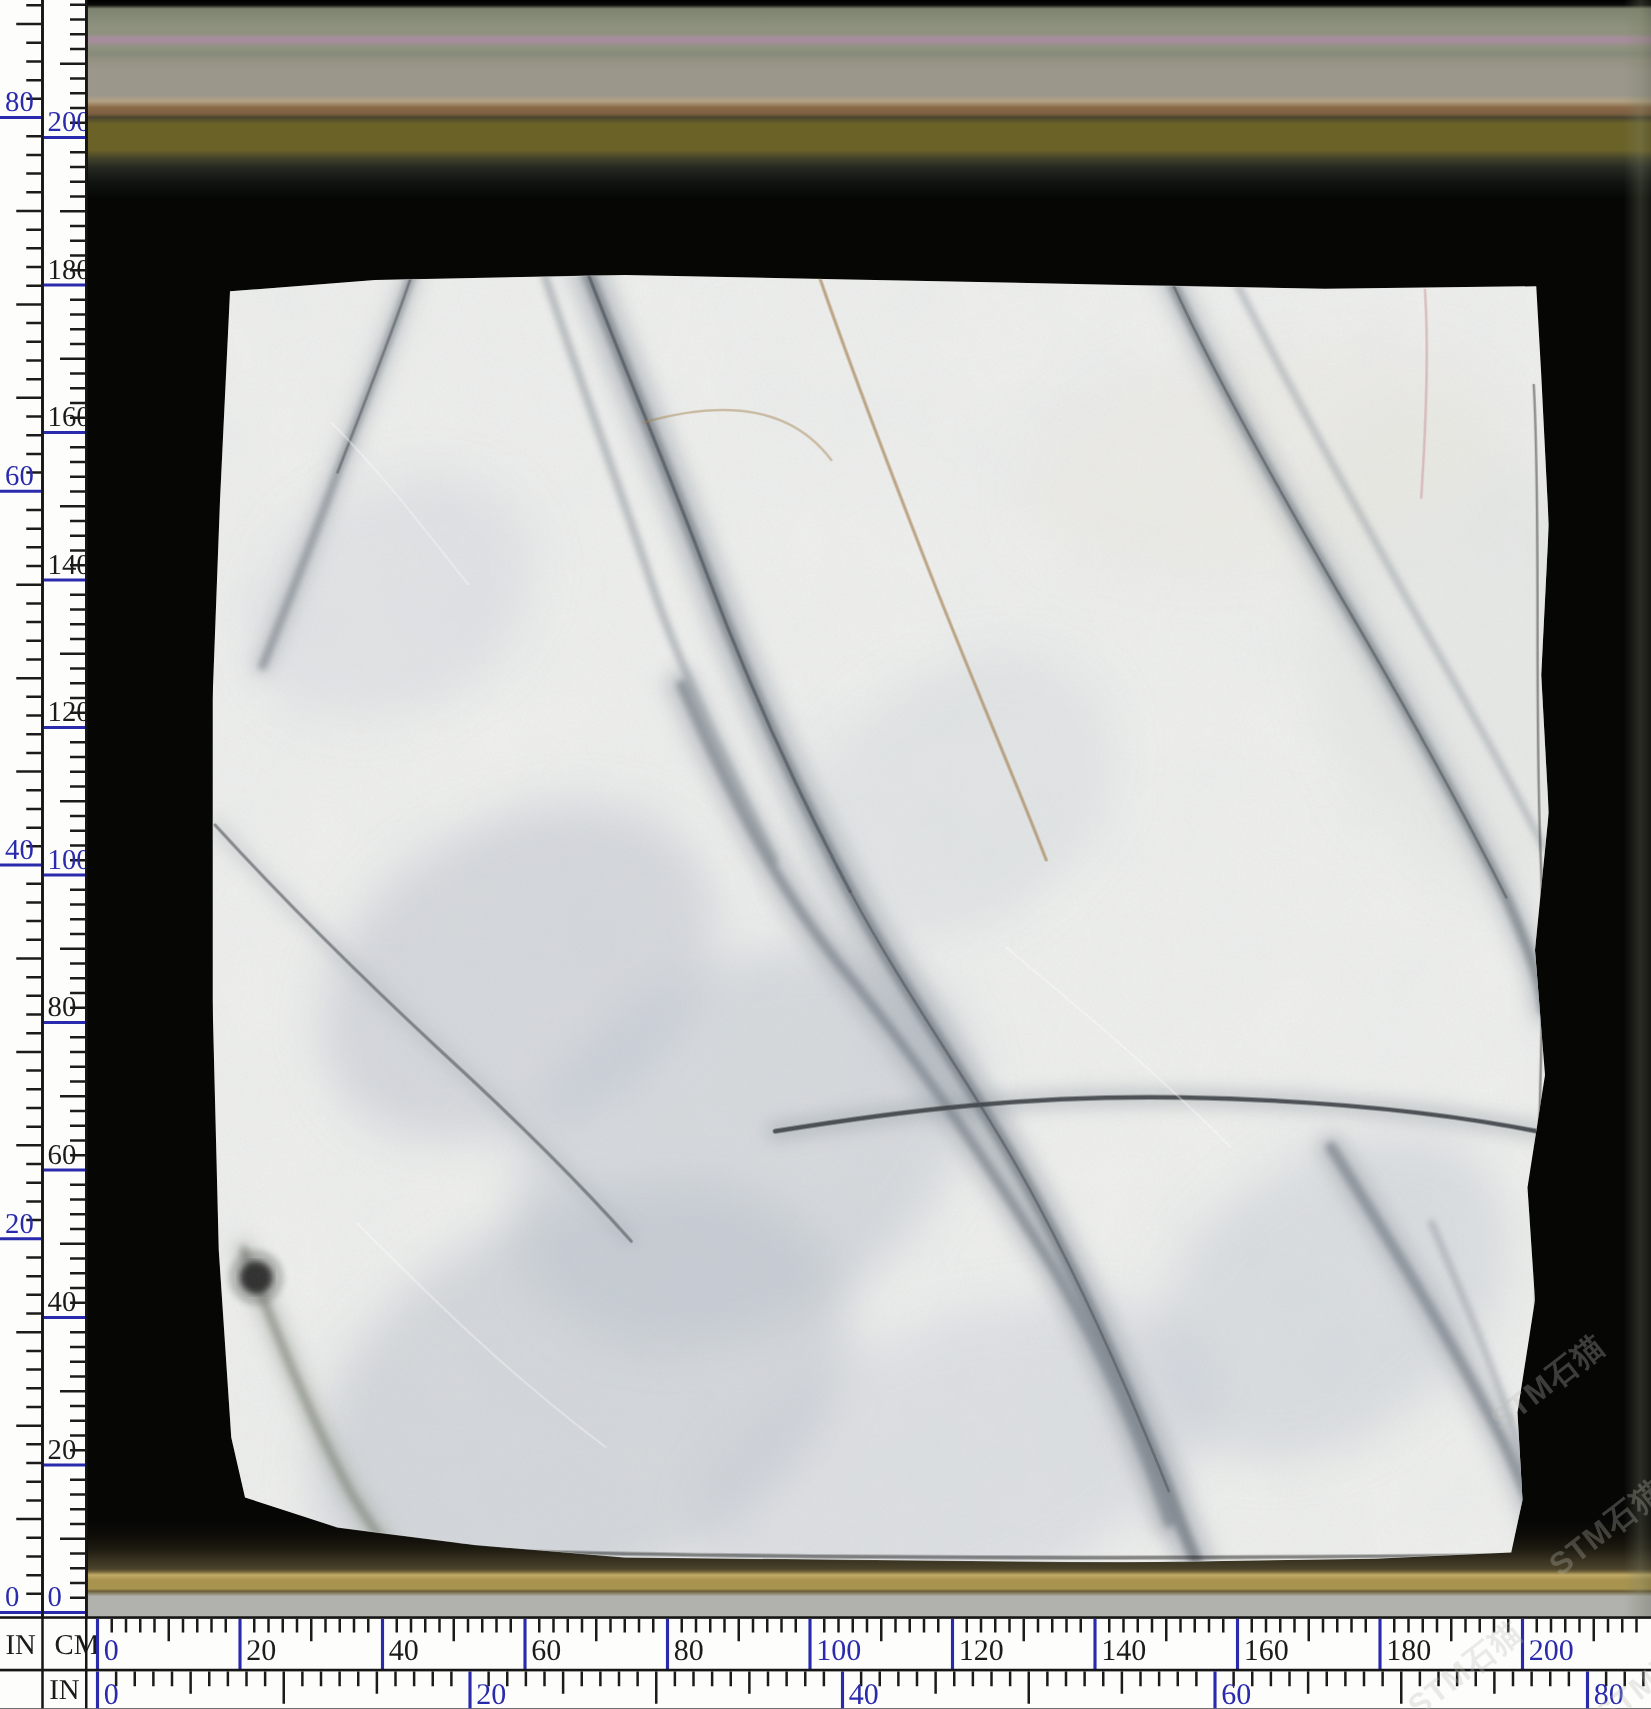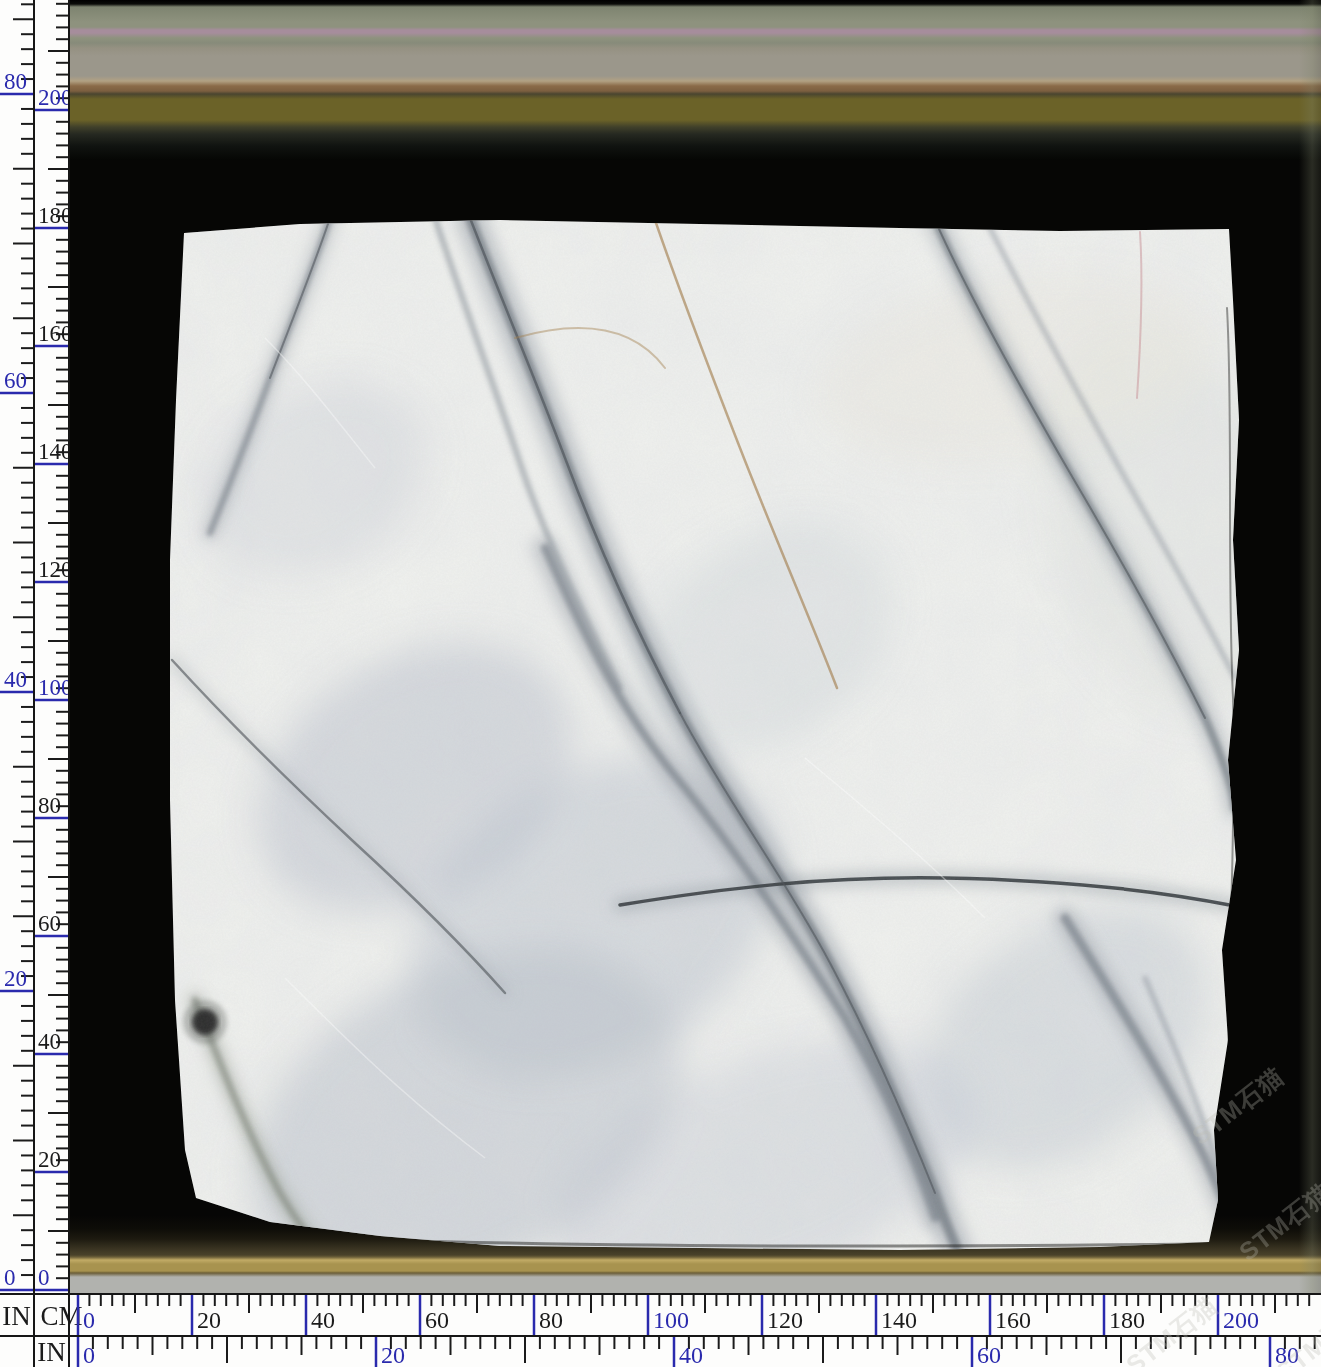--- a/index.html
+++ b/index.html
@@ -23,21 +23,21 @@
   .bands-bottom{position:absolute;left:0;top:1215px;width:100%;height:80px;
     background:linear-gradient(to bottom,
       rgba(0,0,0,0) 0px,#0e0d08 14px,#1d1a10 24px,#3a3422 34px,#4a422a 40px,
       #6b5e38 42px,var(--band-gold-light) 45px,var(--band-gold) 49px,var(--band-gold) 56px,
       #6b5e38 58px,var(--band-lightgray) 62px,#b1b2ae 80px);}
   .right-strip{position:absolute;right:0;top:0;width:22px;height:100%;
     background:linear-gradient(to right,rgba(0,0,0,0),rgba(125,130,105,0.30) 60%,rgba(70,72,58,0.25));}
   
   .hrow{position:absolute;left:0;width:1321px;background:var(--ruler-bg);z-index:5;}
   .corner-cell{position:absolute;top:0;height:100%;display:flex;align-items:center;justify-content:center;
-    font-size:27px;color:#1b1b1b;}
+    font-size:23px;color:#1b1b1b;}
   svg text{font-family:"Liberation Serif",serif;}
   
   .wm-layer{position:absolute;left:0;top:0;width:1321px;height:1367px;pointer-events:none;z-index:9;}
   .wm{position:absolute;transform:translate(-50%,-50%) rotate(-38deg);
       font-family:"Liberation Sans",sans-serif;font-weight:bold;font-size:25px;
       letter-spacing:1px;color:rgba(190,190,178,0.30);white-space:nowrap;}
 </style>
 </head>
 <body>
 

